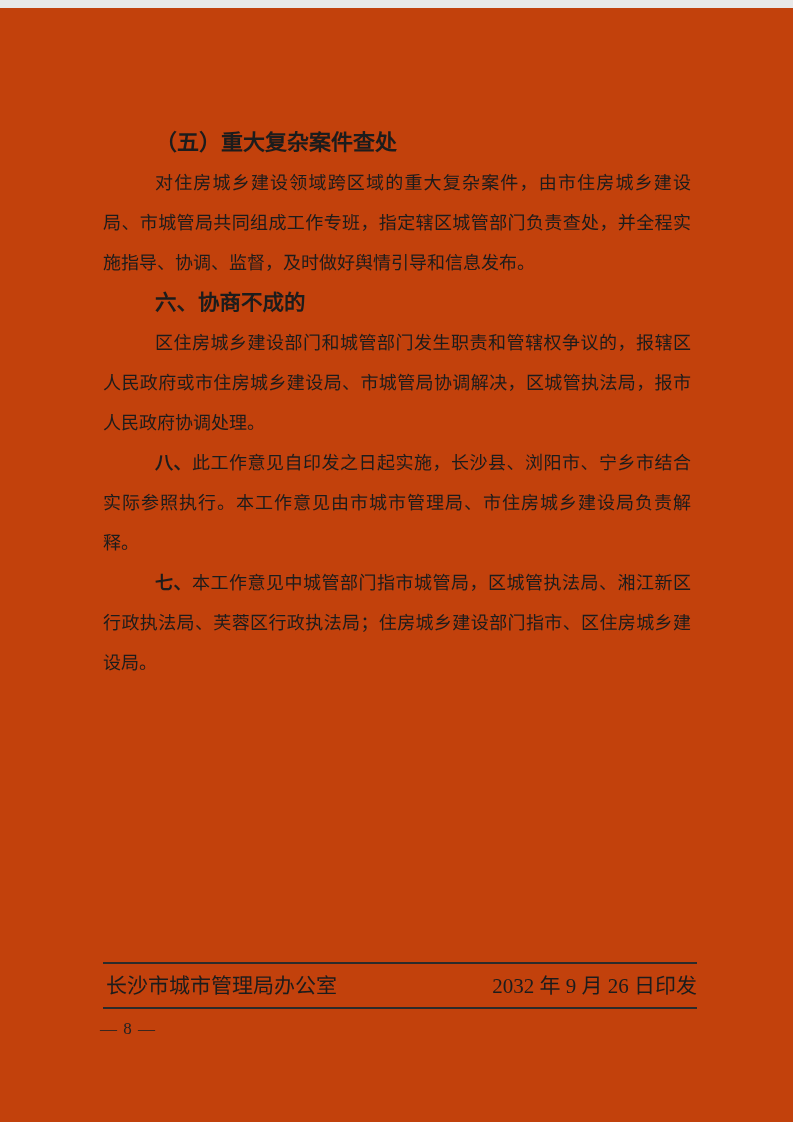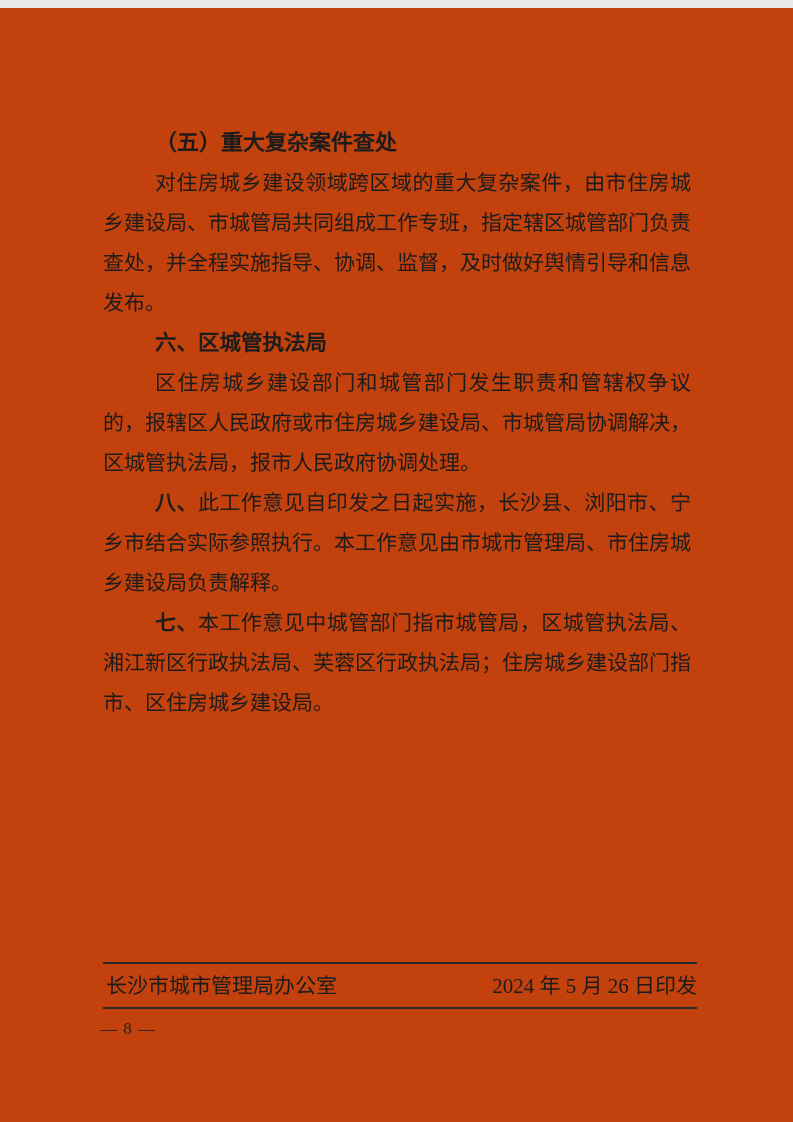--- a/index.html
+++ b/index.html
@@ -20,21 +20,21 @@
     width: 588px;
     font-size: 21.4px;
     line-height: 40px;
     text-align: justify;
   }
   .content p, .content h2, .content h3 {
     margin: 0;
     padding: 0;
     text-indent: 52px;
     font-weight: normal;
-    font-size: 21px;
+    font-size: 18px;
   }
   .content h3.sec-kai {
     font-weight: bold;
     font-size: 22px;
   }
   .content h2.sec-hei {
     font-weight: bold;
     font-family: "Liberation Sans", sans-serif;
     font-size: 21.5px;
   }
@@ -75,30 +75,30 @@
   }
 </style>
 </head>
 <body>
 
 <div class="page">
 
   <div class="content">
     <h3 class="sec-kai">（五）重大复杂案件查处</h3>
     <p>对住房城乡建设领域跨区域的重大复杂案件，由市住房城乡建设局、市城管局共同组成工作专班，指定辖区城管部门负责查处，并全程实施指导、协调、监督，及时做好舆情引导和信息发布。</p>
-    <h2 class="sec-hei">六、区城管执法局</h2>
+    <h2 class="sec-hei">六、协商不成的</h2>
     <p>区住房城乡建设部门和城管部门发生职责和管辖权争议的，报辖区人民政府或市住房城乡建设局、市城管局协调解决，区城管执法局，报市人民政府协调处理。</p>
     <p><span class="lead">八、</span><span>此工作意见自印发之日起实施，长沙县、浏阳市、宁乡市结合实际参照执行。本工作意见由市城市管理局、市住房城乡建设局负责解释。</span></p>
     <p><span class="lead">七、</span><span>本工作意见中城管部门指市城管局，区城管执法局、湘江新区行政执法局、芙蓉区行政执法局；住房城乡建设部门指市、区住房城乡建设局。</span></p>
   </div>
 
   <div class="footer-rule rule-top"></div>
 
   <div class="footer-row">
     <span class="footer-issuer">长沙市城市管理局办公室</span>
-    <span class="footer-date">2024 年 5 月 26 日印发</span>
+    <span class="footer-date">2032 年 9 月 26 日印发</span>
   </div>
 
   <div class="footer-rule rule-bottom"></div>
 
   <div class="page-number">— 8 —</div>
 
 </div>
 
 </body></html>

